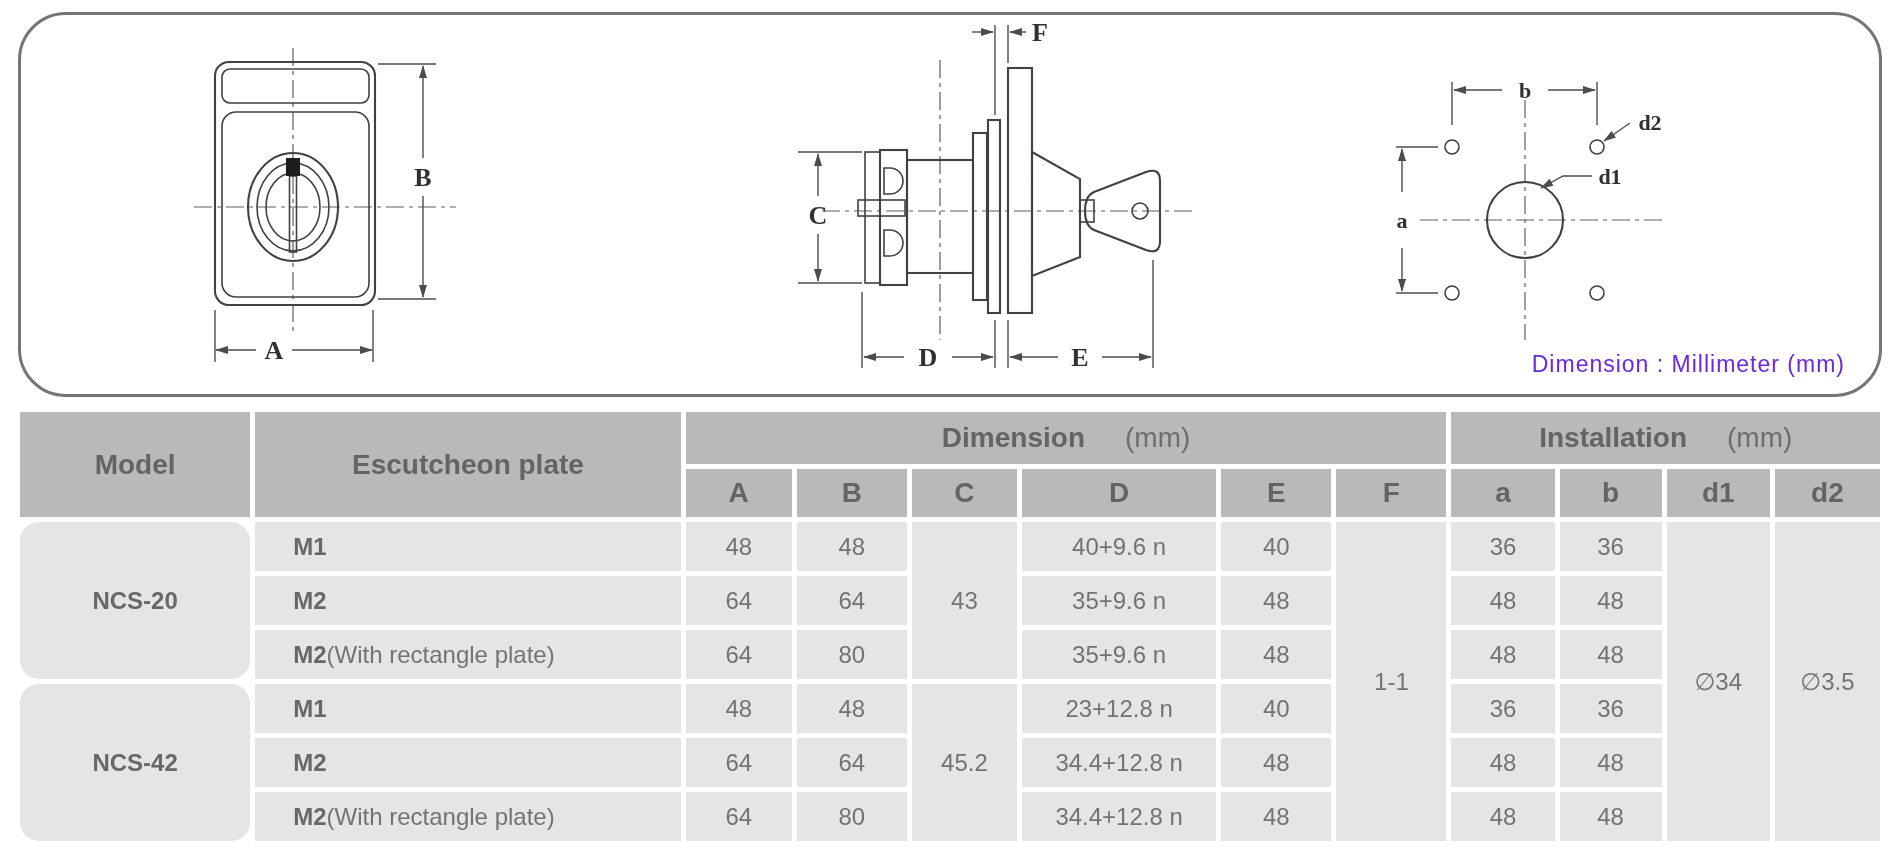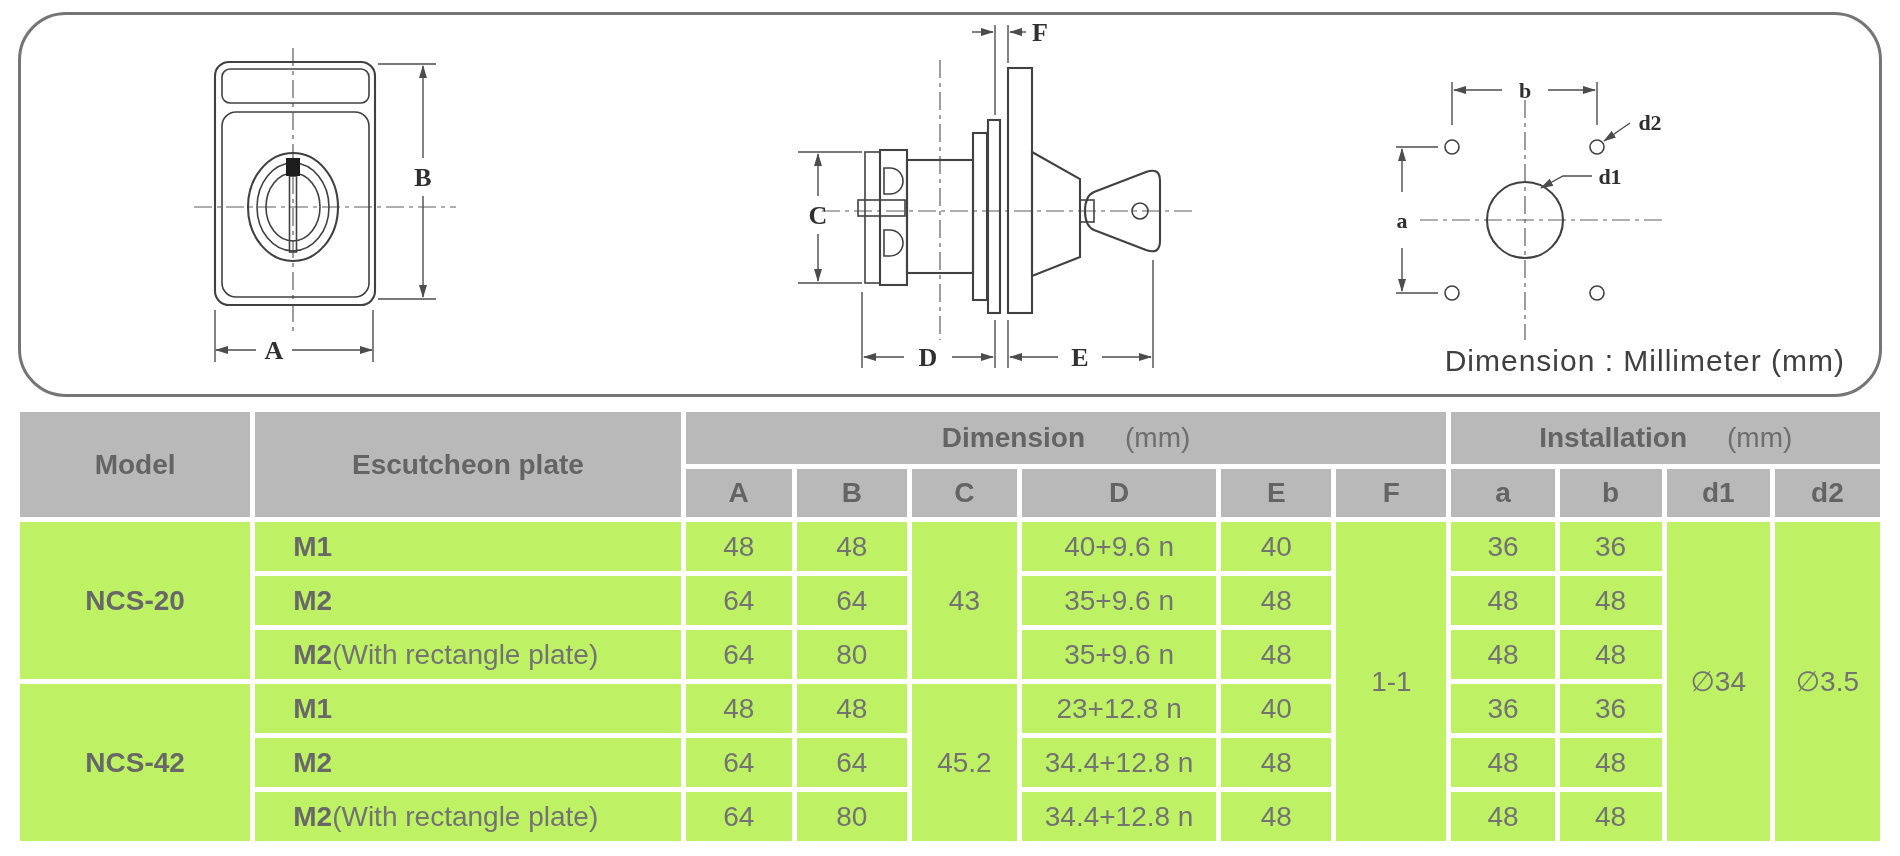--- a/index.html
+++ b/index.html
@@ -5,40 +5,40 @@
   html,body{margin:0;padding:0;background:#ffffff;}
   body{width:1900px;height:856px;position:relative;font-family:"Liberation Sans",sans-serif;overflow:hidden;}
 
   
   .drawing-border{
     position:absolute;left:18px;top:12px;width:1864px;height:385px;
     box-sizing:border-box;border:3px solid #757575;border-radius:48px;background:#ffffff;
   }
   .dim-note{
     position:absolute;right:34px;bottom:16px;
-    font-size:30px;color:#404040;letter-spacing:1px;margin-top:47px;
+    font-size:23px;color:#6d28d9;letter-spacing:1px;margin-top:47px;
   }
   svg.draw{position:absolute;left:0;top:0;}
   .outline{fill:none;stroke:#414141;stroke-width:2.1px;}
   .outline-thin{fill:none;stroke:#414141;stroke-width:1.6px;}
   .cl{fill:none;stroke:#5f5f5f;stroke-width:1.2px;stroke-dasharray:18 5 4 5;}
   .dim{fill:none;stroke:#4c4c4c;stroke-width:1.4px;}
   .dimtxt{font-family:"Liberation Serif",serif;font-weight:bold;font-size:26px;fill:#303030;text-anchor:middle;}
   .dimtxt.small{font-size:22px;}
 
   
   table.spec{
     position:absolute;left:15px;top:407px;width:1870px;
     border-spacing:5px;table-layout:fixed;border-collapse:separate;
   }
   table.spec td{overflow:hidden;white-space:nowrap;}
   td.hd{background:#b9b9b9;color:#646464;font-weight:bold;font-size:28px;text-align:center;vertical-align:middle;}
   td.hd .unit{font-weight:400;color:#6e6e6e;margin-left:40px;}
-  td.bd{background:#bef264;color:#737373;font-size:28px;text-align:center;vertical-align:middle;margin-left:43px;}
-  td.bd.model{font-weight:bold;color:#686868;}
+  td.bd{background:#e5e5e5;color:#737373;font-size:24px;text-align:center;vertical-align:middle;margin-left:43px;}
+  td.bd.model{font-weight:bold;color:#686868;border-radius:19px;}
   td.bd.plate{text-align:left;padding-left:38px;}
   td.bd.plate b{color:#686868;}
   tr.gh td{height:50px;}
   tr.sh td{height:46px;}
   tr.br td{height:47px;}
 </style>
 </head>
 <body>
 
 <div class="drawing-border">

